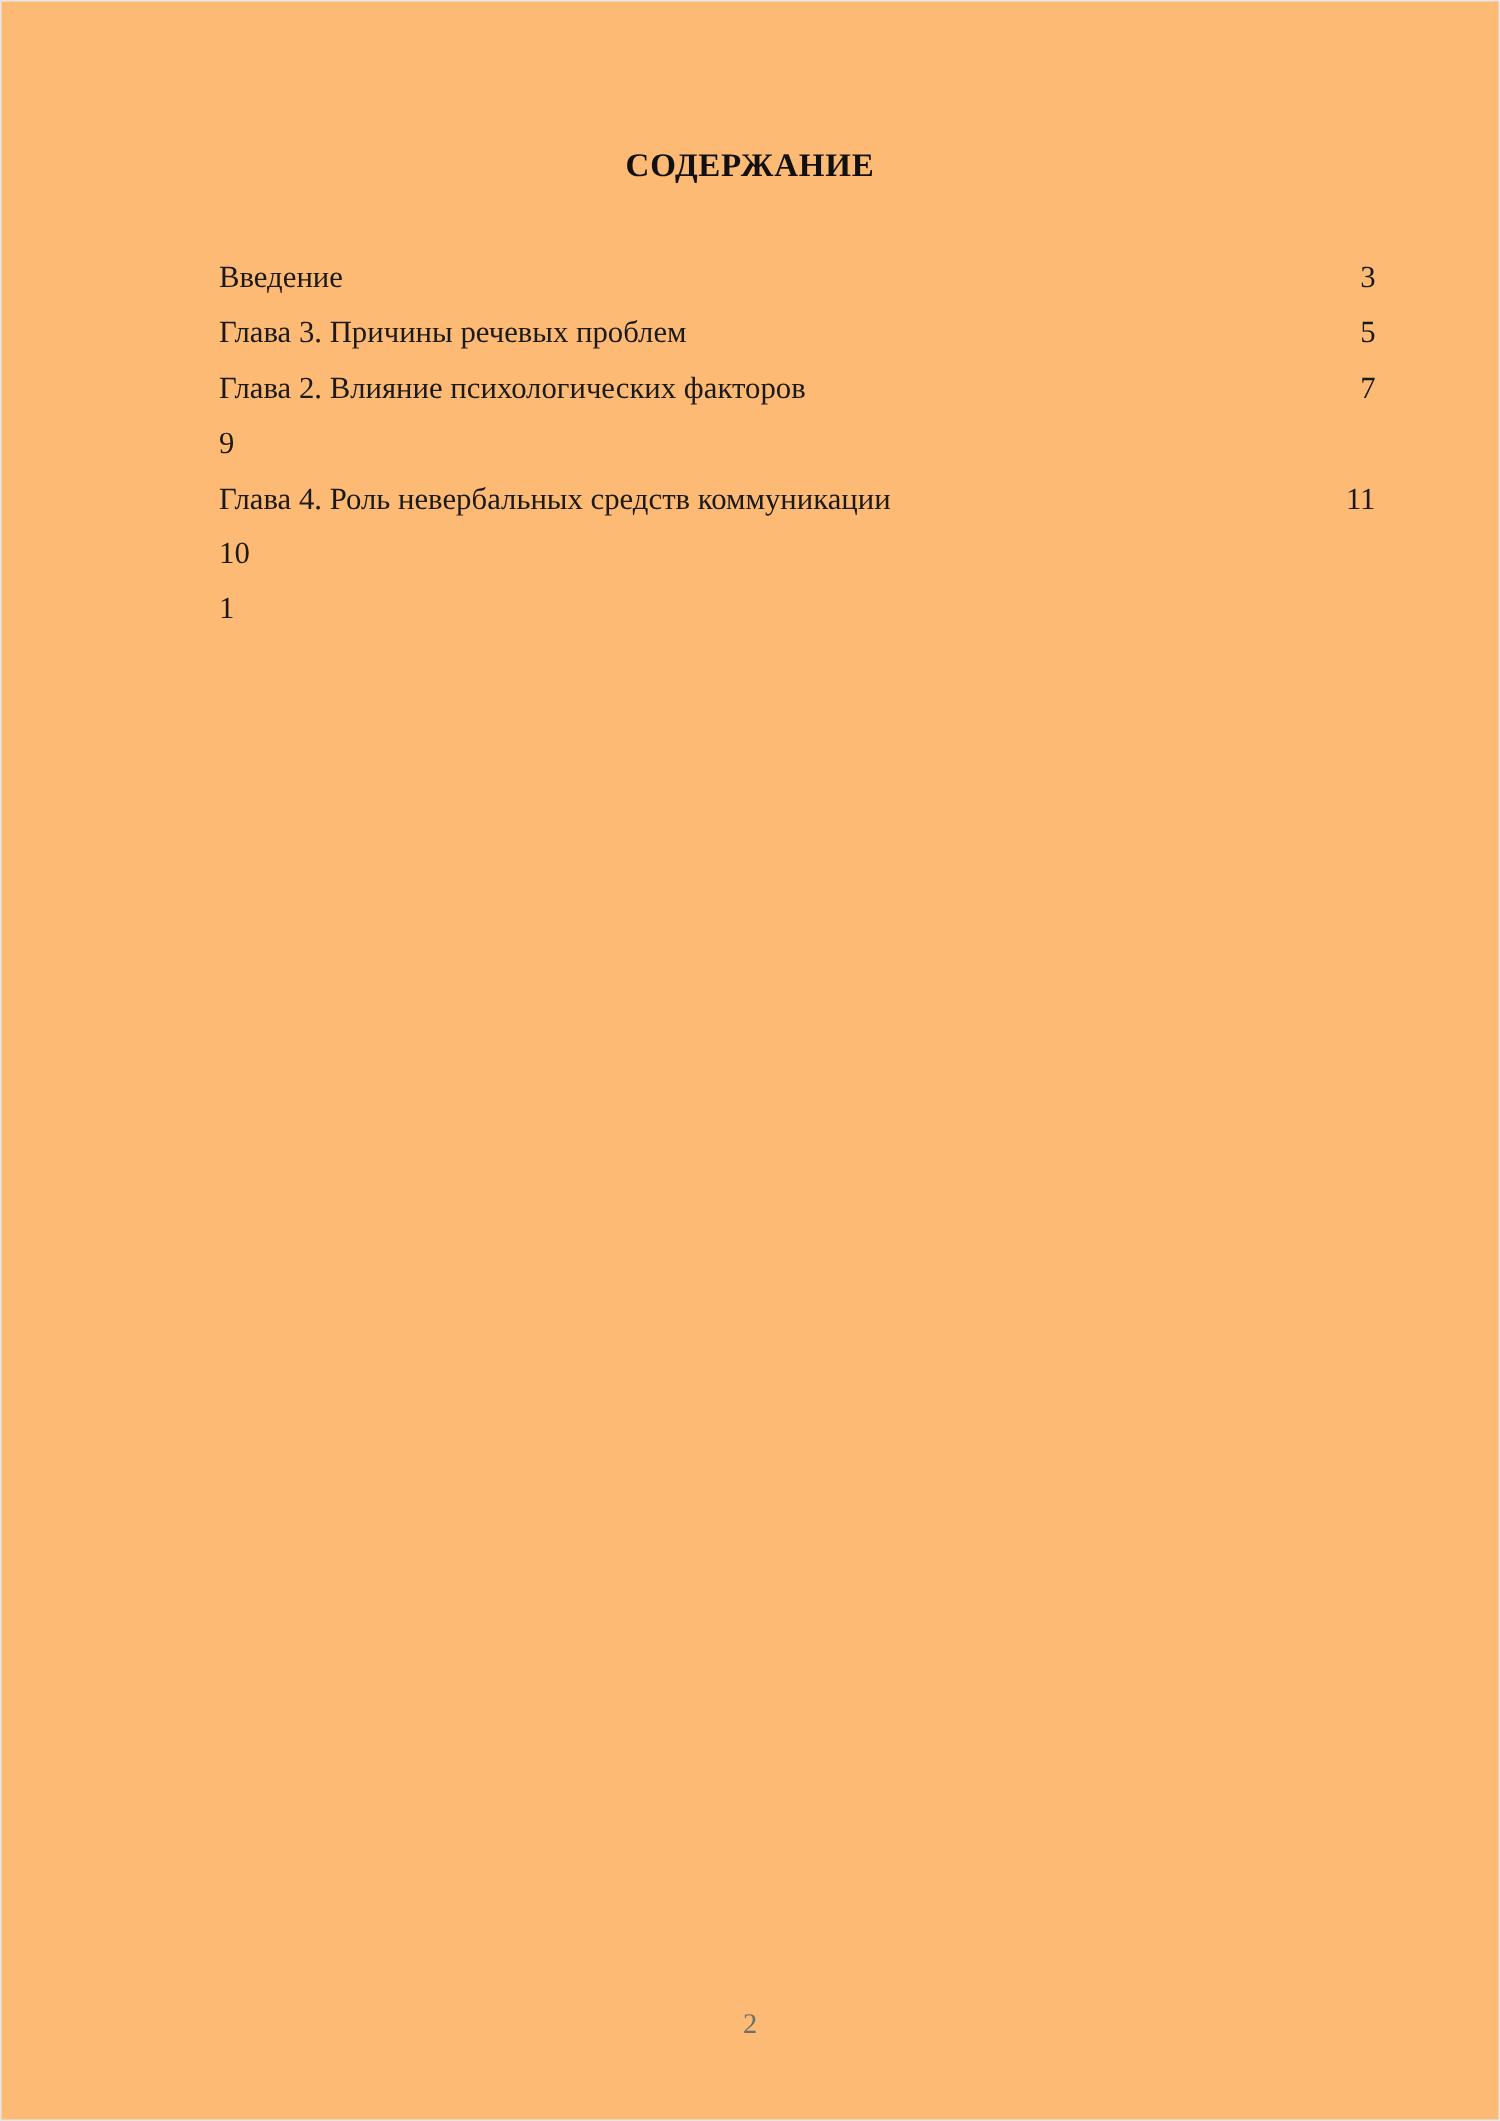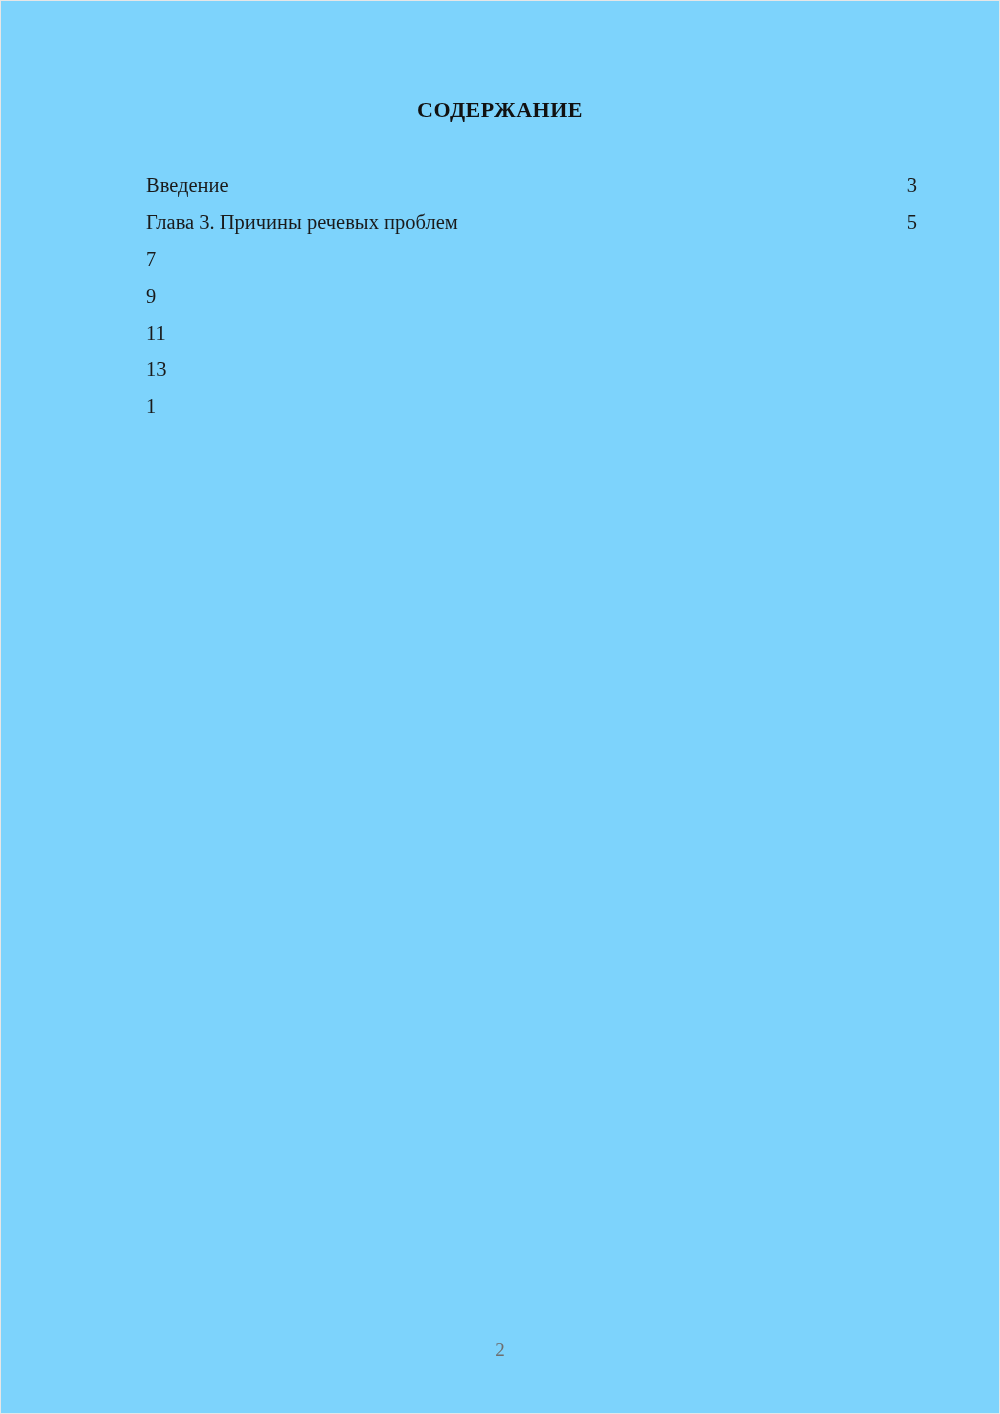--- a/index.html
+++ b/index.html
@@ -5,21 +5,21 @@
   html, body {
     margin: 0;
     padding: 0;
     background: #ffffff;
   }
   .doc-page {
     position: relative;
     width: 998px;
     height: 1412px;
     margin: 0 auto;
-    background: #7dd3fc;
+    background: #fdba74;
     border: 1px solid #e6e6e6;
     box-sizing: content-box;
     font-family: "Liberation Serif", "DejaVu Serif", serif;
     color: #1a1a1a;
     overflow: hidden;
   }
   .doc-title {
     position: absolute;
     top: 96px;
     left: 0;
@@ -77,33 +77,35 @@
       <span class="toc-title">Введение</span>
       <span class="toc-page">3</span>
     </div>
 
     <div class="toc-row">
       <span class="toc-title">Глава 3. Причины речевых проблем</span>
       <span class="toc-page">5</span>
     </div>
 
     <div class="toc-row">
+      <span class="toc-title">Глава 2. Влияние психологических факторов</span>
       <span class="toc-page">7</span>
     </div>
 
     <div class="toc-row">
       <span class="toc-page">9</span>
     </div>
 
     <div class="toc-row">
+      <span class="toc-title">Глава 4. Роль невербальных средств коммуникации</span>
       <span class="toc-page">11</span>
     </div>
 
     <div class="toc-row">
-      <span class="toc-page">13</span>
+      <span class="toc-page">10</span>
     </div>
 
 
     <div class="toc-row">
       <span class="toc-page">1</span>
     </div>
 
   </div>
 
   <div class="footer-page-number">2</div>

